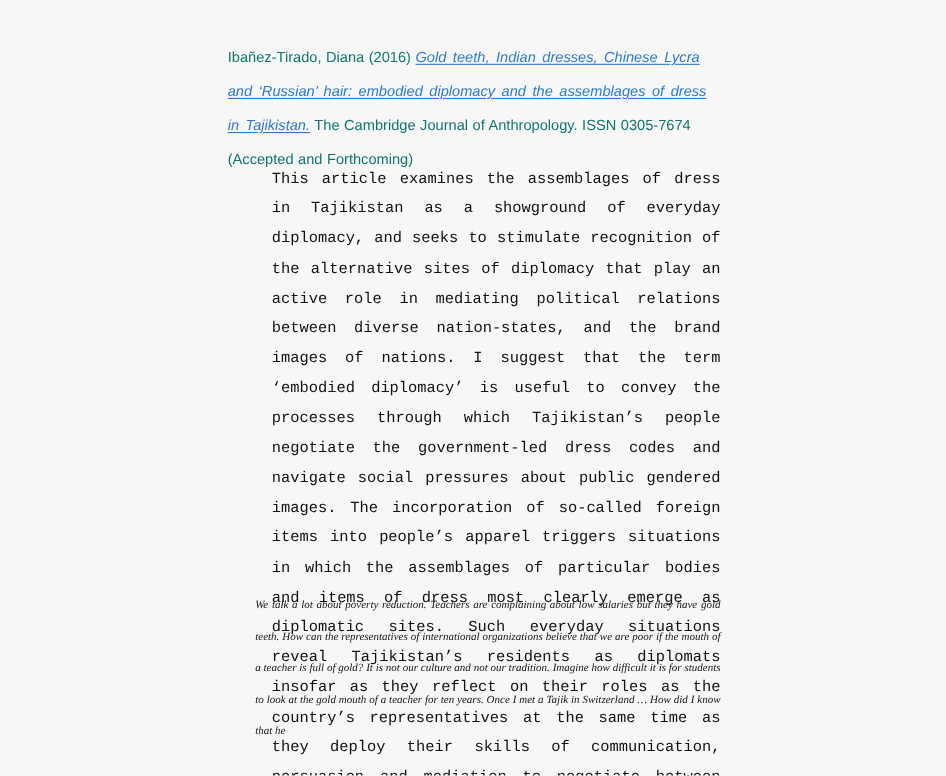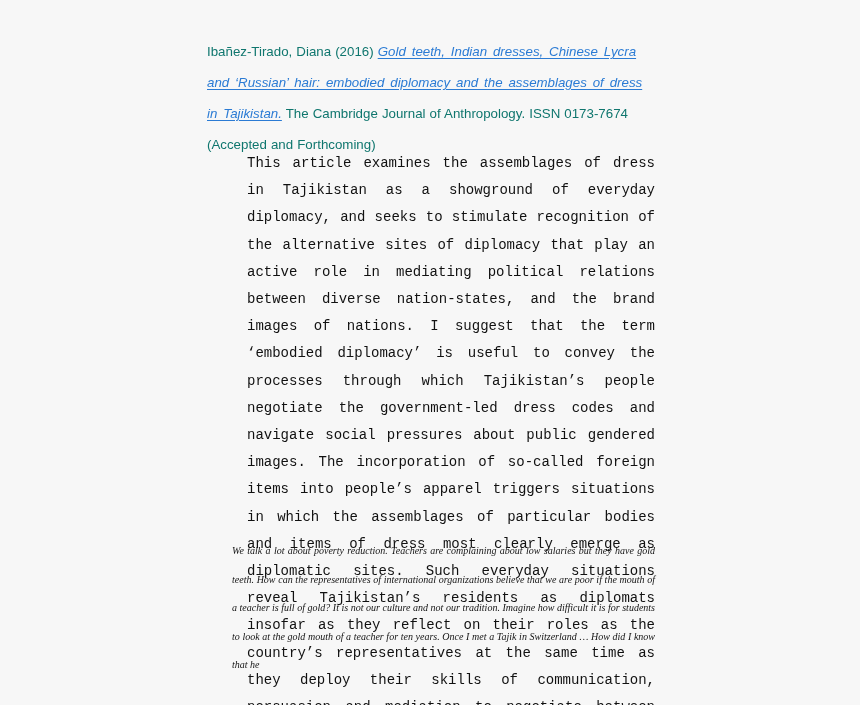--- a/index.html
+++ b/index.html
@@ -91,21 +91,21 @@
     text-align: justify;
     text-justify: inter-word;
   }
 </style>
 </head>
 <body>
 
 <div class="page">
 
   <div class="citation">
-    <span class="plain">Ibañez-Tirado, Diana (2016) </span><a class="title-link">Gold teeth, Indian dresses, Chinese Lycra and ‘Russian’ hair: embodied diplomacy and the assemblages of dress in Tajikistan.</a><span class="plain"> The Cambridge Journal of Anthropology. ISSN 0173-7674 (Accepted and Forthcoming)</span>
+    <span class="plain">Ibañez-Tirado, Diana (2016) </span><a class="title-link">Gold teeth, Indian dresses, Chinese Lycra and ‘Russian’ hair: embodied diplomacy and the assemblages of dress in Tajikistan.</a><span class="plain"> The Cambridge Journal of Anthropology. ISSN 0305-7674 (Accepted and Forthcoming)</span>
   </div>
 
   <div class="abstract">This article examines the assemblages of dress in Tajikistan as a showground of everyday diplomacy, and seeks to stimulate recognition of the alternative sites of diplomacy that play an active role in mediating political relations between diverse nation-states, and the brand images of nations. I suggest that the term ‘embodied diplomacy’ is useful to convey the processes through which Tajikistan’s people negotiate the government-led dress codes and navigate social pressures about public gendered images. The incorporation of so-called foreign items into people’s apparel triggers situations in which the assemblages of particular bodies and items of dress most clearly emerge as diplomatic sites. Such everyday situations reveal Tajikistan’s residents as diplomats insofar as they reflect on their roles as the country’s representatives at the same time as they deploy their skills of communication, persuasion and mediation to negotiate between compulsory dress codes, incoming fashion trends, family expectations and personal aesthetics.</div>
 
 
   <div class="quote">We talk a lot about poverty reduction. Teachers are complaining about low salaries but they have gold teeth. How can the representatives of international organizations believe that we are poor if the mouth of a teacher is full of gold? It is not our culture and not our tradition. Imagine how difficult it is for students to look at the gold mouth of a teacher for ten years. Once I met a Tajik in Switzerland … How did I know that he</div>
 
 </div>
 
 </body></html>

